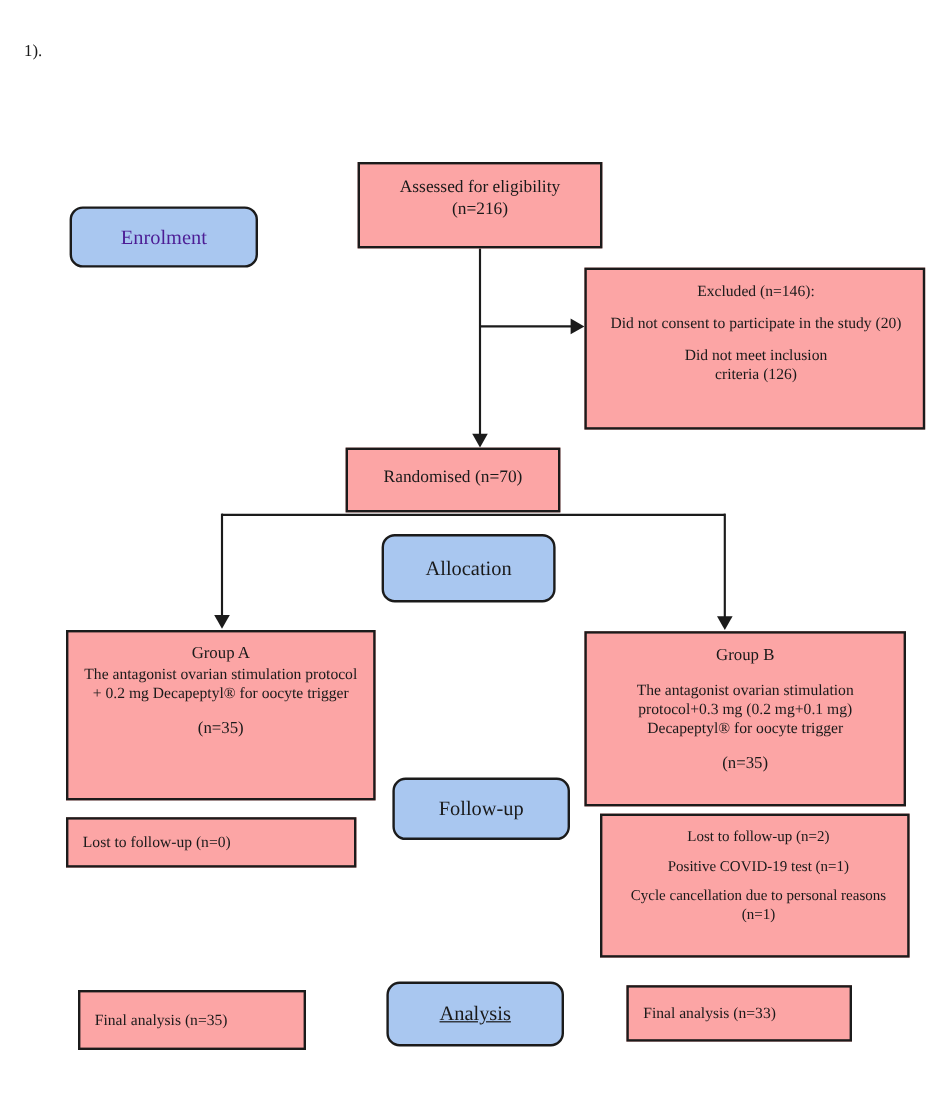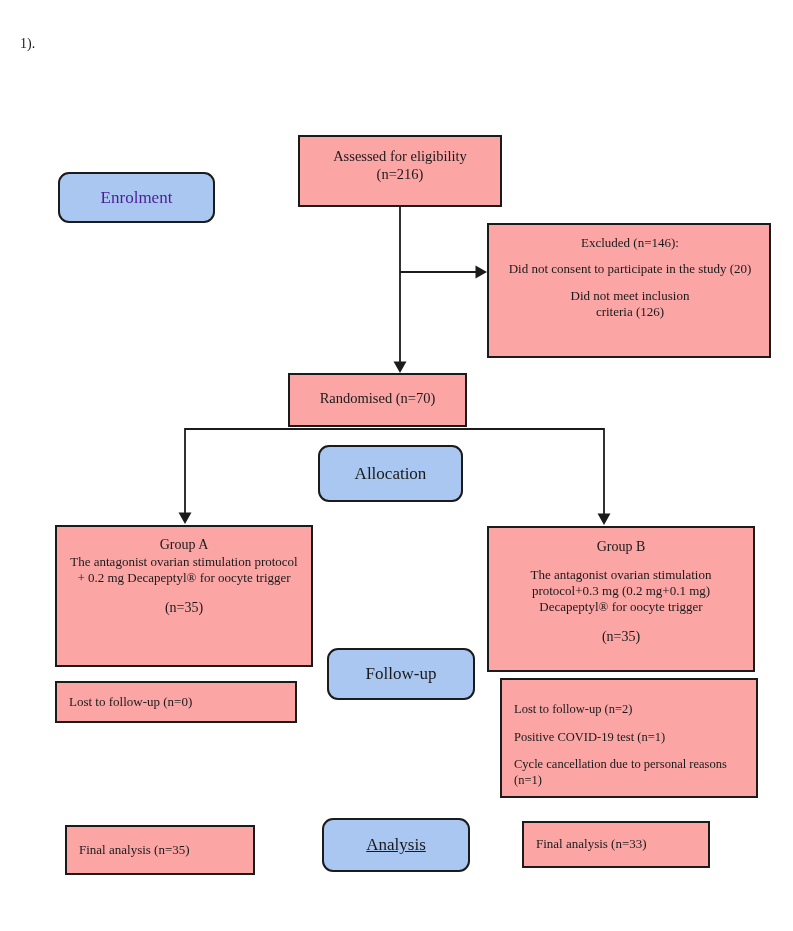--- a/index.html
+++ b/index.html
@@ -62,21 +62,21 @@
   
   #box-group-a { left: 55px; top: 525px; width: 258px; height: 142px; padding-top: 9px; }
   #box-group-a .desc { text-align: center; padding: 0 11px; }
   #box-group-b { left: 487px; top: 526px; width: 268px; height: 146px; padding-top: 10px; }
   #box-group-b .desc { text-align: center; padding: 0 9px; margin-top: 11px; }
   .group-title { text-align: center; font-size: 14px; }
   .group-n { text-align: center; margin-top: 13px; font-size: 14px; }
   
   #box-followup-a { left: 55px; top: 681px; width: 242px; height: 42px; padding: 11px 0 0 12px; }
   #box-followup-b { left: 500px; top: 678px; width: 258px; height: 120px; padding: 10px 6px 0 12px; font-size: 12.5px; }
-  #box-followup-b .para { margin: 12px 0 9px 0; }
+  #box-followup-b .para { margin: 0 0 9px 0; text-align: center; }
   
   #box-final-a { left: 65px; top: 825px; width: 190px; height: 50px; padding: 15px 0 0 12px; }
   #box-final-b { left: 522px; top: 821px; width: 188px; height: 47px; padding: 13px 0 0 12px; }
 
   
   #stage-enrolment  { left: 58px;  top: 172px; width: 157px; height: 51px; }
   #stage-allocation { left: 318px; top: 445px; width: 145px; height: 57px; }
   #stage-followup   { left: 327px; top: 648px; width: 148px; height: 52px; }
   #stage-analysis   { left: 322px; top: 818px; width: 148px; height: 54px; text-decoration: underline; }
 

